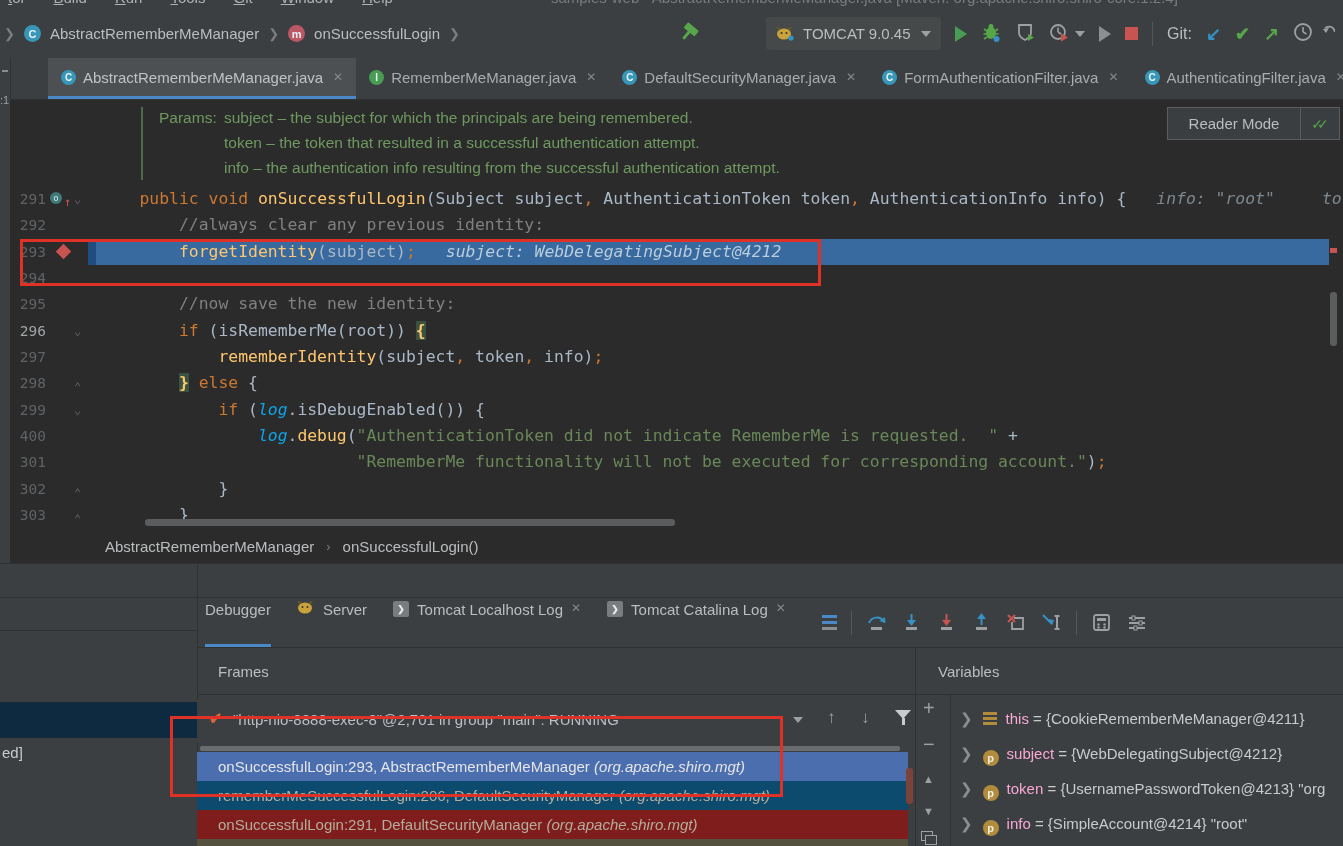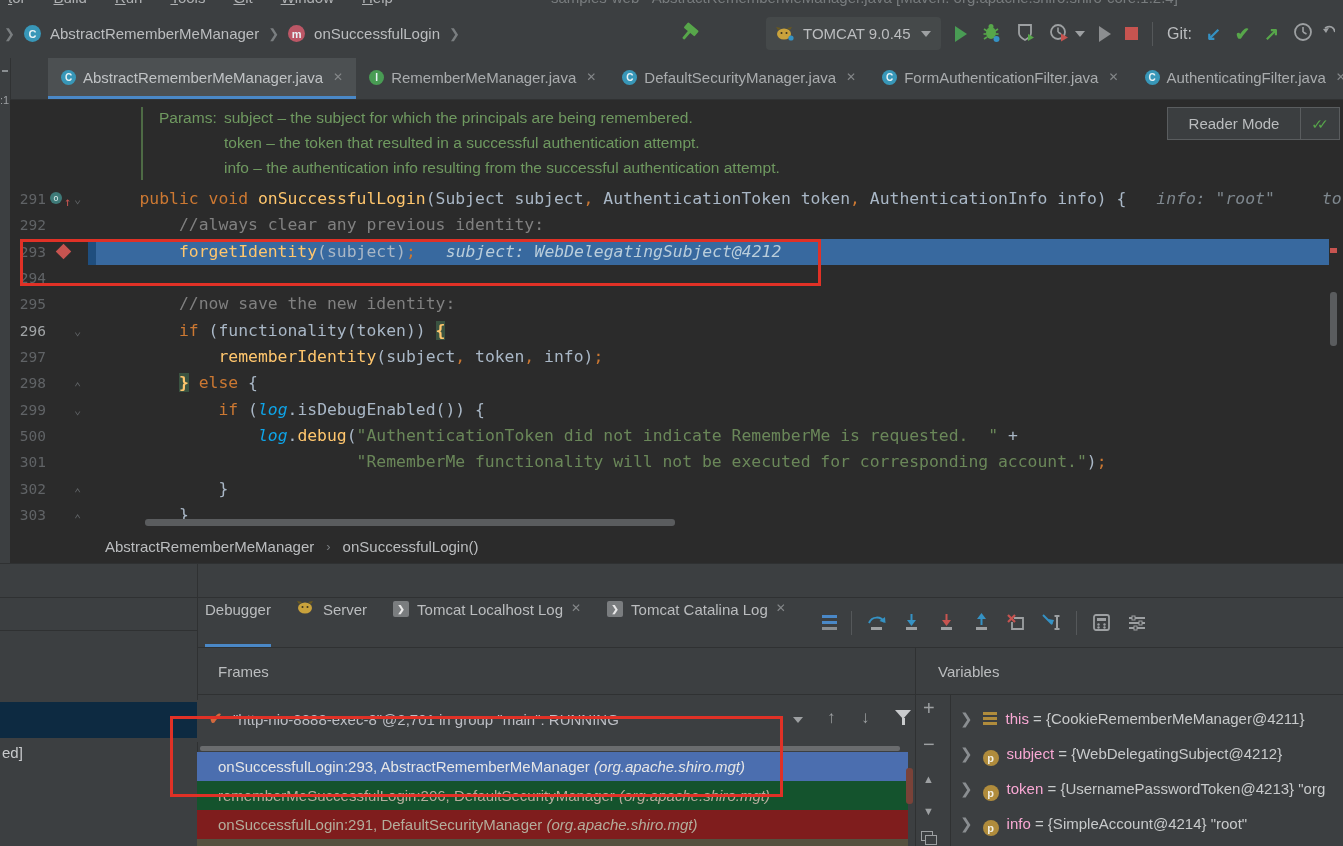--- a/index.html
+++ b/index.html
@@ -282,38 +282,38 @@
         <span class="ln">294</span>
         <span class="codetext"></span>
       </div>
       <div class="codeline">
         <span class="ln">295</span>
         <span class="codetext"><span class="c">        //now save the new identity:</span></span>
       </div>
       <div class="codeline">
         <span class="ln caret">296</span>
         <span class="gic" style="left:64px;top:0">⌄</span>
-        <span class="codetext"><span class="k">        if</span><span class="d"> (functionality(token)) </span><span class="hb">{</span></span>
+        <span class="codetext"><span class="k">        if</span><span class="d"> (isRememberMe(root)) </span><span class="hb">{</span></span>
       </div>
       <div class="codeline">
         <span class="ln">297</span>
         <span class="codetext"><span class="m">            rememberIdentity</span><span class="d">(subject</span><span class="o">,</span><span class="d"> token</span><span class="o">,</span><span class="d"> info)</span><span class="o">;</span></span>
       </div>
       <div class="codeline">
         <span class="ln">298</span>
         <span class="gic" style="left:64px;top:4px">⌃</span>
         <span class="codetext"><span class="d">        </span><span class="hb">}</span><span class="k"> else </span><span class="d">{</span></span>
       </div>
       <div class="codeline">
         <span class="ln">299</span>
         <span class="gic" style="left:64px;top:0">⌄</span>
         <span class="codetext"><span class="d">            </span><span class="k">if</span><span class="d"> (</span><span class="f">log</span><span class="d">.isDebugEnabled()) {</span></span>
       </div>
       <div class="codeline">
-        <span class="ln">500</span>
+        <span class="ln">400</span>
         <span class="codetext"><span class="d">                </span><span class="f">log</span><span class="d">.</span><span class="m">debug</span><span class="d">(</span><span class="s">"AuthenticationToken did not indicate RememberMe is requested.  "</span><span class="d"> +</span></span>
       </div>
       <div class="codeline">
         <span class="ln">301</span>
         <span class="codetext"><span class="d">                          </span><span class="s">"RememberMe functionality will not be executed for corresponding account."</span><span class="d">)</span><span class="o">;</span></span>
       </div>
       <div class="codeline">
         <span class="ln">302</span>
         <span class="gic" style="left:64px;top:4px">⌃</span>
         <span class="codetext"><span class="d">            }</span></span>
@@ -461,21 +461,21 @@
   <span class="tname">"http-nio-8888-exec-8"@2,701 in group "main": RUNNING</span>
   <span class="dd t-dd"></span>
   <span class="t-up">↑</span>
   <span class="t-dn">↓</span>
   <span class="funnel"></span>
   <span class="funnelstem"></span>
 </div>
 <div class="a" id="framescroll"></div>
 <div id="framesrows">
     <div class="frow" style="top: 752px; background: rgb(75, 110, 175); color: #e5e5e5;"><span>onSuccessfulLogin:293, AbstractRememberMeManager </span><span class="pkg">(org.apache.shiro.mgt)</span></div>
-    <div class="frow" style="top: 781px; background: #14532d; color: rgb(180, 173, 156);"><span>rememberMeSuccessfulLogin:206, DefaultSecurityManager </span><span class="pkg">(org.apache.shiro.mgt)</span></div>
+    <div class="frow" style="top: 781px; background: #0c4a6e; color: rgb(180, 173, 156);"><span>rememberMeSuccessfulLogin:206, DefaultSecurityManager </span><span class="pkg">(org.apache.shiro.mgt)</span></div>
     <div class="frow" style="top: 810px; background: #7f1d1d; color: rgb(180, 173, 156);"><span>onSuccessfulLogin:291, DefaultSecurityManager </span><span class="pkg">(org.apache.shiro.mgt)</span></div>
     <div class="frow" style="top: 839px; background: rgb(85, 81, 63); color: rgb(180, 173, 156);"><span>login:285, DefaultSecurityManager </span><span class="pkg">(org.apache.shiro.mgt)</span></div>
   </div>
 <div class="a" id="framesvsb"></div>
 
 <div class="a" id="vartools">
   <span style="position:absolute;left:8px;top:2px;font-size:20px">+</span>
   <span style="position:absolute;left:8px;top:38px;font-size:20px">−</span>
   <span style="position:absolute;left:8px;top:78px;font-size:11px">▲</span>
   <span style="position:absolute;left:8px;top:110px;font-size:11px">▼</span>

